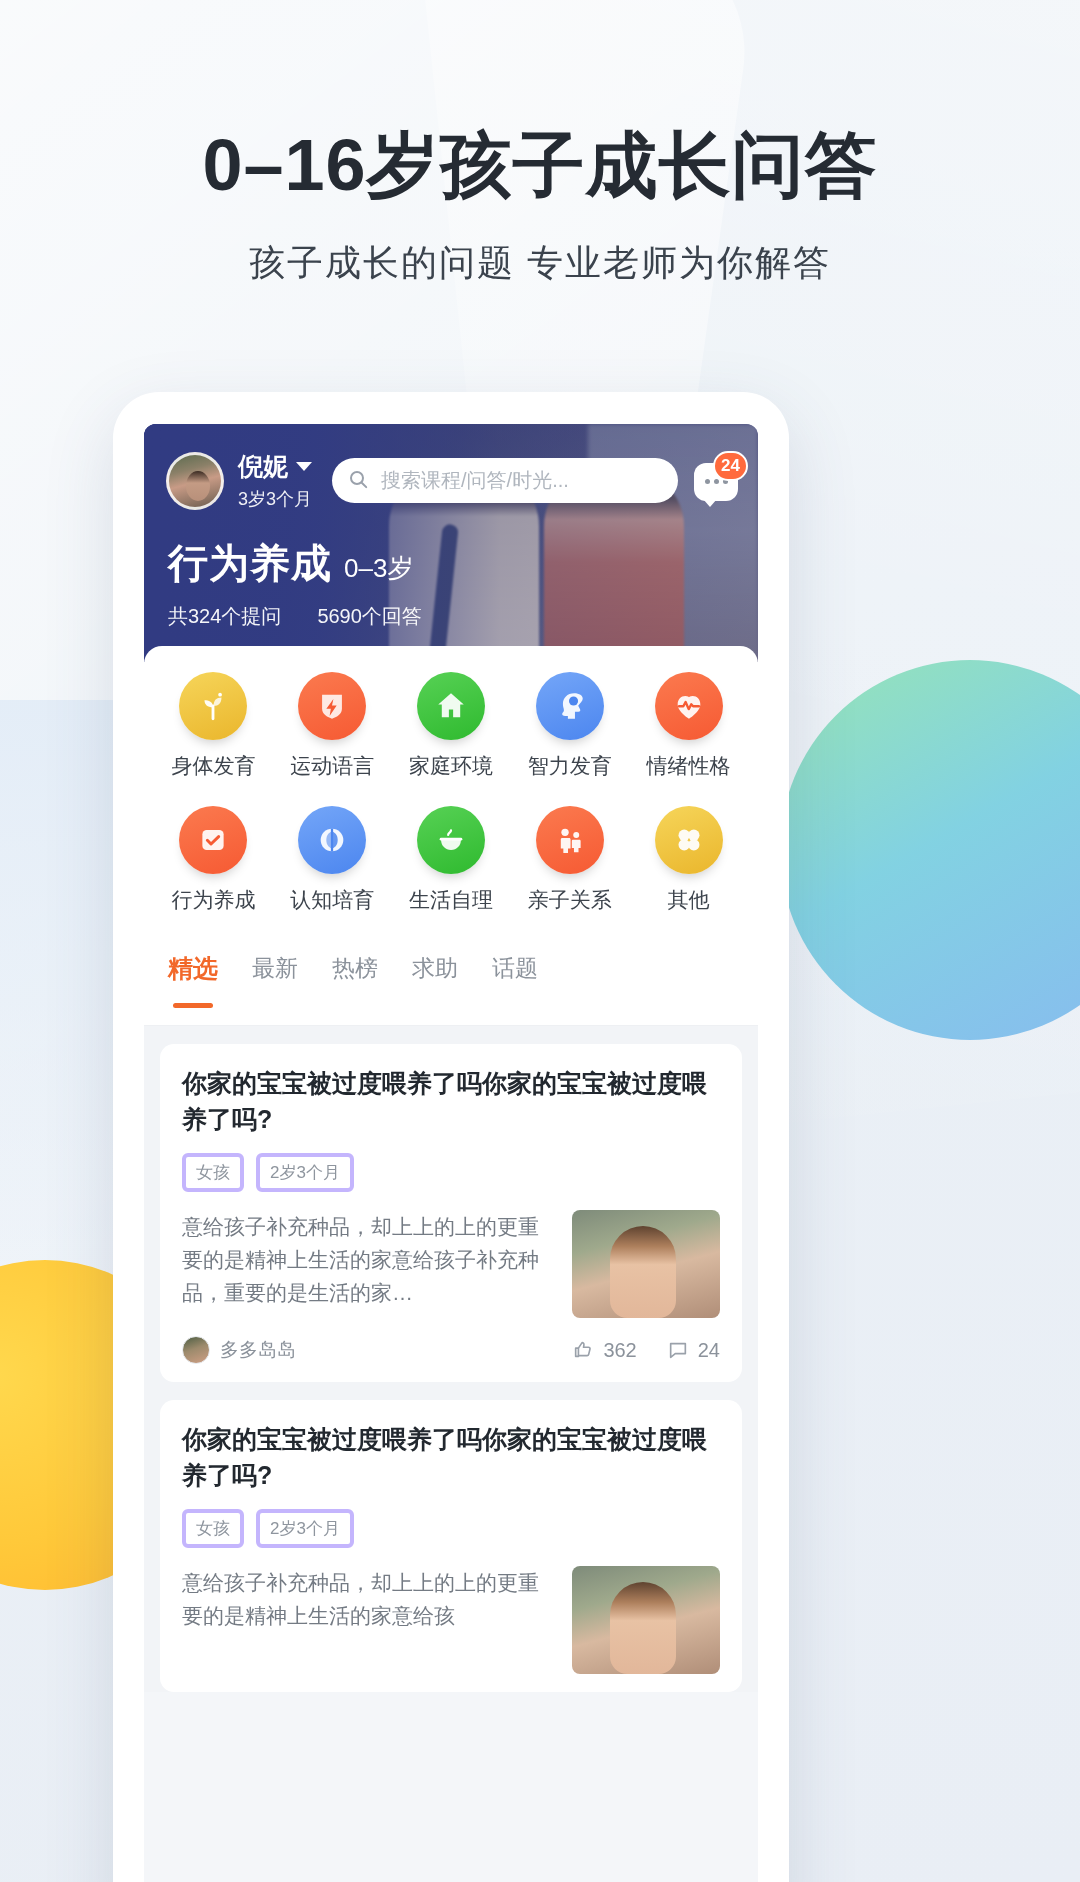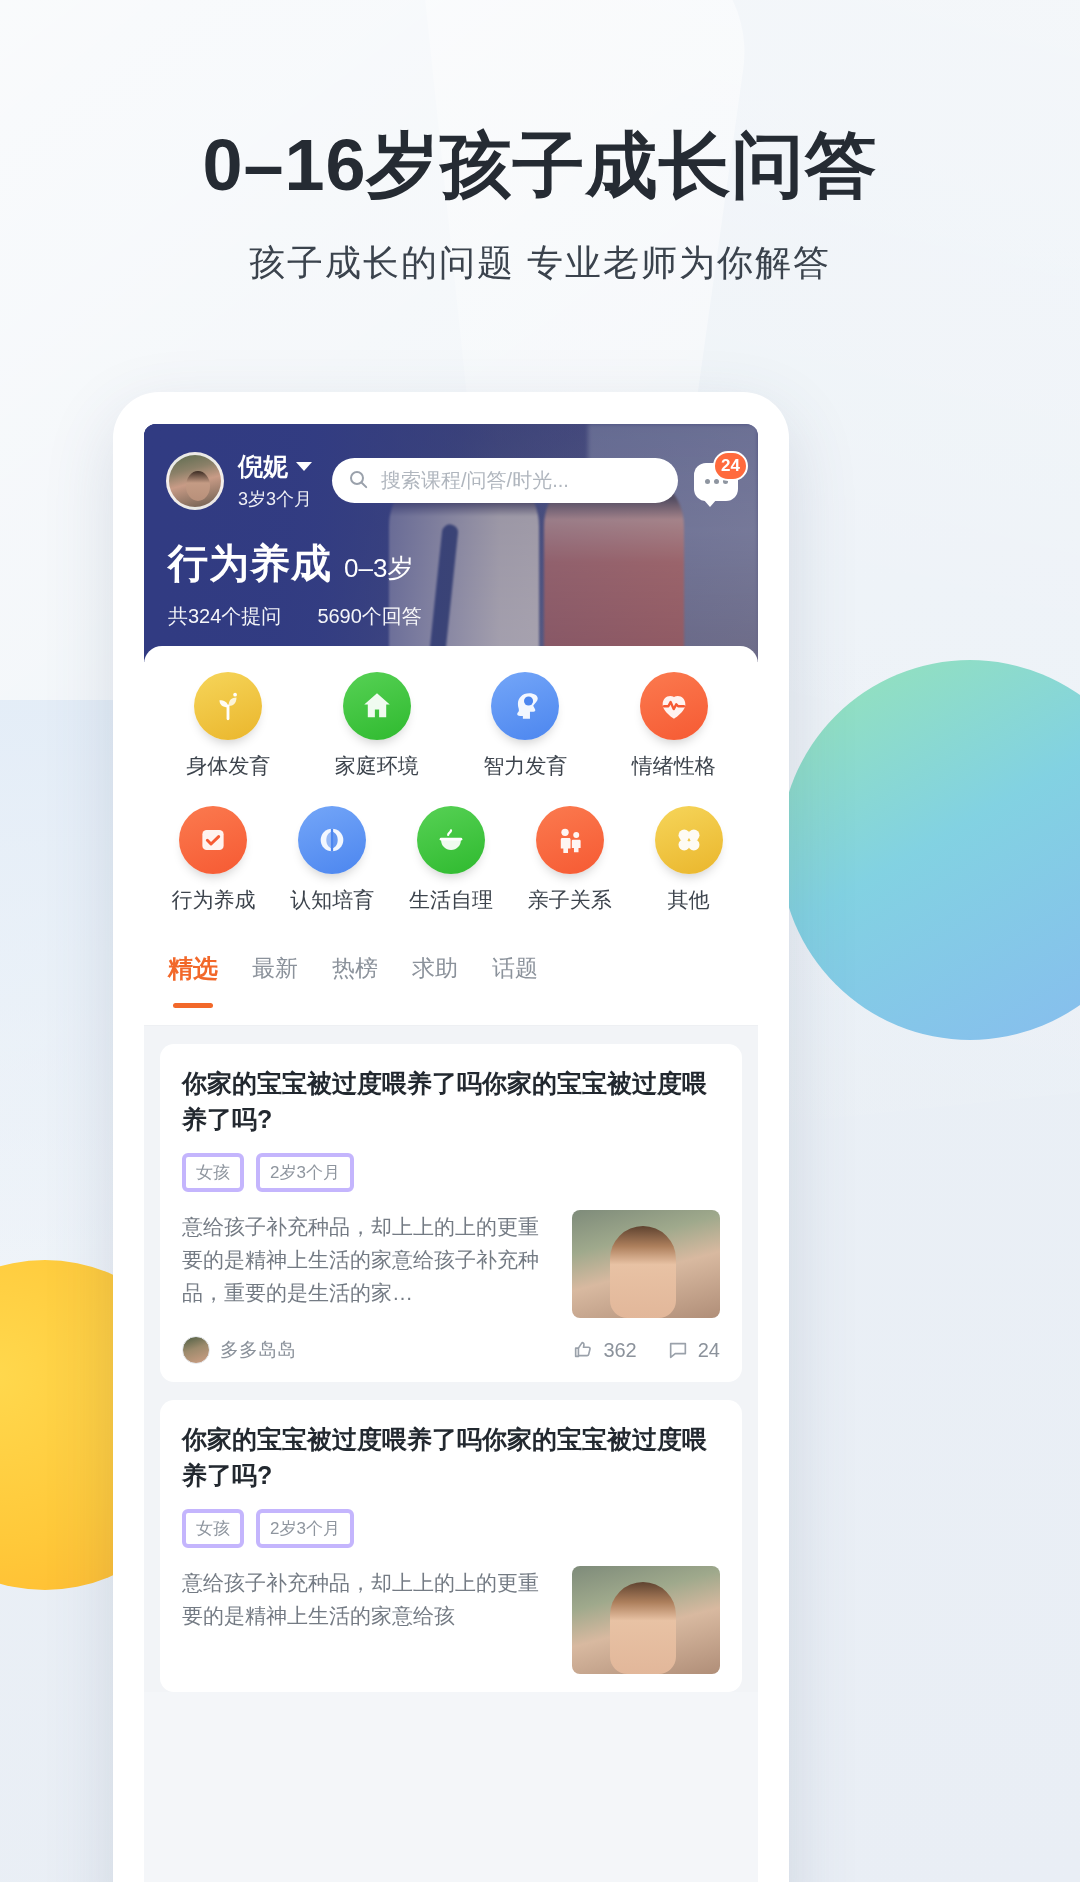--- a/index.html
+++ b/index.html
@@ -307,20 +307,29 @@
                 <path d="M12 21V11"></path>
                 <path d="M12 21V12" stroke="#fff" stroke-width="2" stroke-linecap="round"></path>
                 <path d="M12 13c-4 0-6-2-6-5 3 0 6 1 6 5z" fill="#fff" opacity=".95"></path>
                 <path d="M12.4 12c0-4 2-6 5.6-6 0 3.6-2 6-5.6 6z" fill="#fff" opacity=".8"></path>
                 <circle cx="17" cy="4" r="1.3" fill="#fff"></circle>
               </svg>
           </div>
           <div class="cat-label">身体发育</div>
         </div>
 
+        <div class="cat-item">
+          <div class="cat-ic" style="background:linear-gradient(160deg,#fb7a4f,#f65a33)">
+            <svg class="g-icon" viewBox="0 0 24 24">
+                <path d="M5 4h14v10c0 4-4 6-7 7-3-1-7-3-7-7V4z" fill="#fff" opacity=".85"></path>
+                <path d="M13 7l-5 7h3.2l-.9 5 5-7.4H12l1-4.6z" fill="#f65a33"></path>
+              </svg>
+          </div>
+          <div class="cat-label">运动语言</div>
+        </div>
 
         <div class="cat-item">
           <div class="cat-ic" style="background:linear-gradient(160deg,#57d155,#2fba2f)">
             <svg class="g-icon" viewBox="0 0 24 24" fill="#fff">
                 <path d="M12 3L3 11h2.5v9h5v-5.5h3V20h5v-9H21L12 3z" opacity=".92"></path>
               </svg>
           </div>
           <div class="cat-label">家庭环境</div>
         </div>
 

